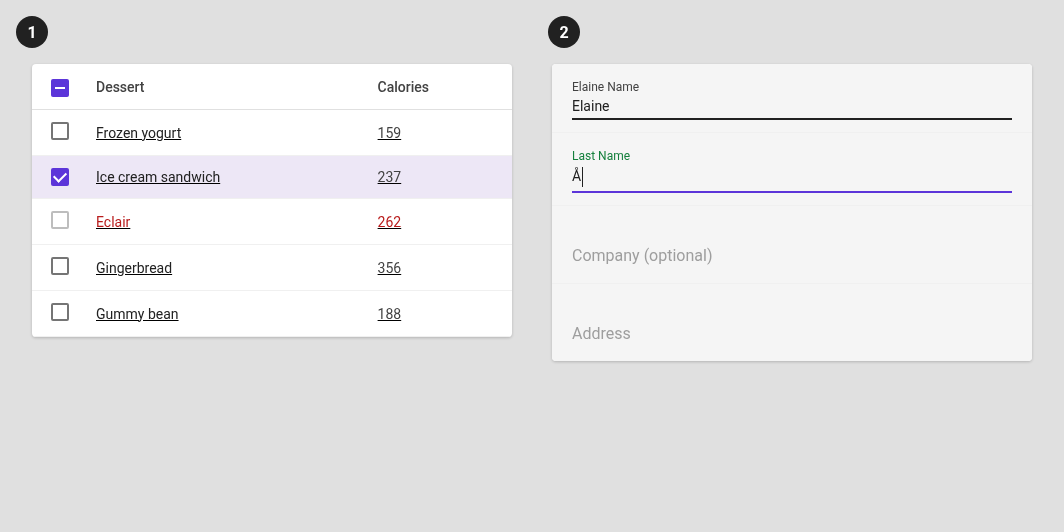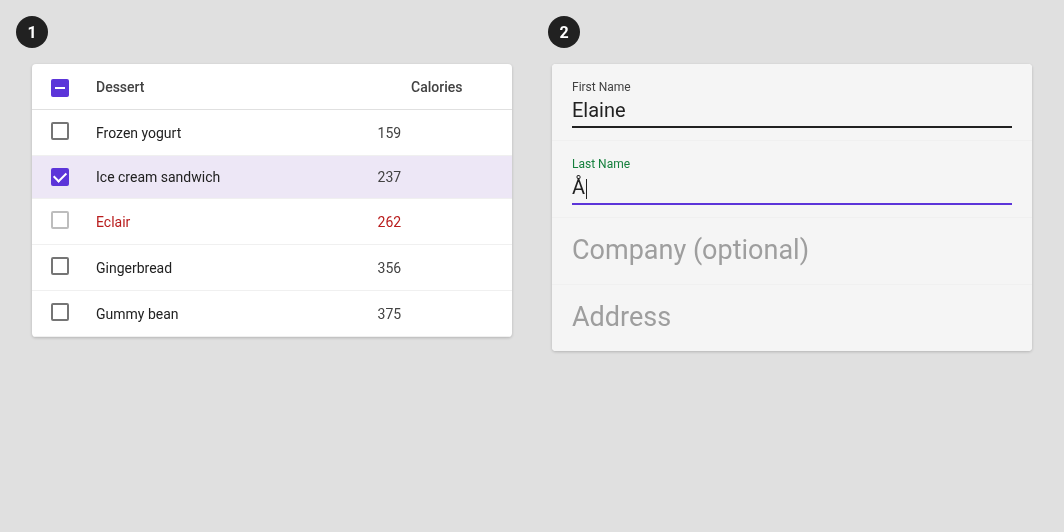--- a/index.html
+++ b/index.html
@@ -64,32 +64,33 @@
 
     .table thead th {
       padding: 12px 16px;
       text-align: left;
       font-weight: 500;
       color: #424242;
       font-size: 14px;
     }
 
     .table thead th.calories-col {
-      text-align: center;
+      text-align: left;
       margin-top: 28px;
     }
 
     .th-checkbox-cell {
       width: 48px;
       text-align: center !important;
       padding: 12px 8px 12px 16px !important;
     }
 
     .table tbody tr {
       border-bottom: 1px solid #f0f0f0;
+      text-decoration: underline;
     }
 
     .table tbody tr.selected-row {
       background: #ede7f6;
     }
 
     .table tbody tr.disabled-row td {
       color: #b91c1c;
     }
 
@@ -195,41 +196,42 @@
       color: #424242;
       margin-bottom: 4px;
       display: block;
     }
 
     .field-label.active {
       color: #15803d;
     }
 
     .field-value {
-      font-size: 20px;
+      font-size: 14px;
       color: #212121;
       display: block;
       padding-bottom: 4px;
       border-bottom: 2px solid transparent;
     }
 
     .field-value.has-underline {
       border-bottom: 2px solid #212121;
     }
 
     .field-value.active-underline {
       border-bottom: 2px solid #5c35d9;
     }
 
     .field-placeholder {
-      font-size: 27px;
+      font-size: 16px;
       color: #9e9e9e;
       display: block;
       padding-bottom: 4px;
       border-bottom: 2px solid transparent;
+      margin-top: 24px;
     }
 
     .field-cursor {
       display: inline-block;
       width: 1px;
       height: 20px;
       background: #212121;
       margin-left: 1px;
       vertical-align: middle;
     }
@@ -282,36 +284,36 @@
                 <span class="cb-unchecked"></span>
               </div></td>
             <td>Gingerbread</td>
             <td class="calories-val">356</td>
           </tr>
           <tr>
             <td class="checkbox-cell"><div class="checkbox-wrap">
                 <span class="cb-unchecked"></span>
               </div></td>
             <td>Gummy bean</td>
-            <td class="calories-val">375</td>
+            <td class="calories-val">188</td>
           </tr>
         </tbody>
     </table>
   </div>
 </div>
 
 <div class="panel right-panel">
   <div class="panel-number">
     <span>2</span>
   </div>
 
   <div class="form-card">
     <div id="form-fields-container">
     <div class="form-field">
-          <span class="field-label">First Name</span>
+          <span class="field-label">Elaine Name</span>
           <span class="field-value has-underline">Elaine</span>
         </div>
         <div class="form-field">
           <span class="field-label active">Last Name</span>
           <span class="field-value active-underline">Å<span class="field-cursor"></span></span>
         </div>
         <div class="form-field">
           <span class="field-placeholder">Company (optional)</span>
         </div>
         <div class="form-field">

